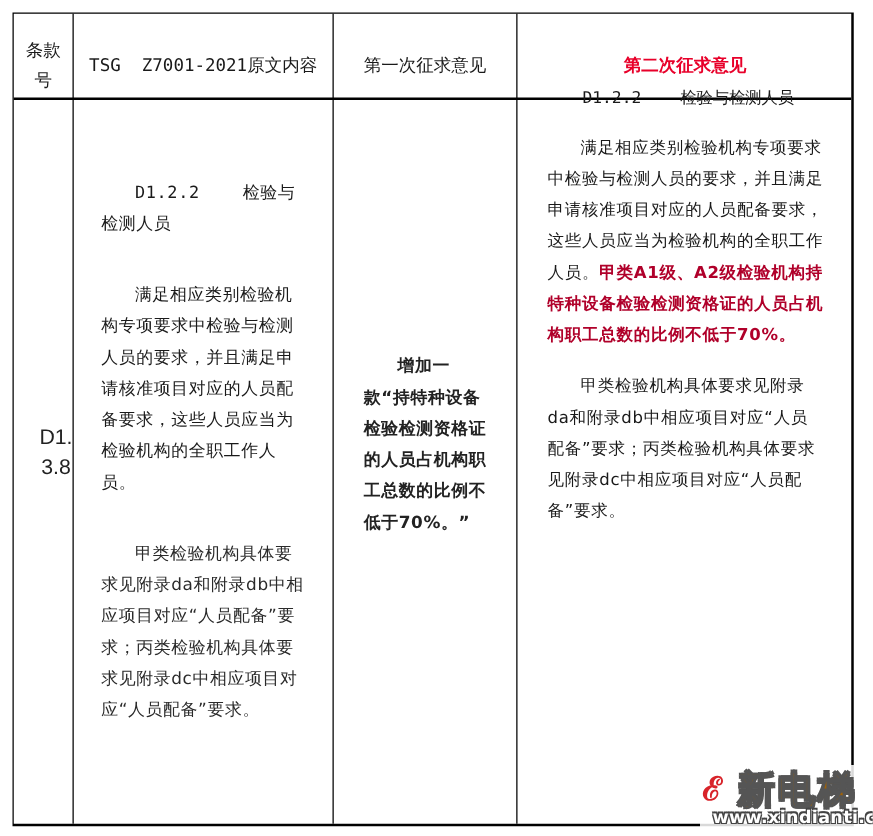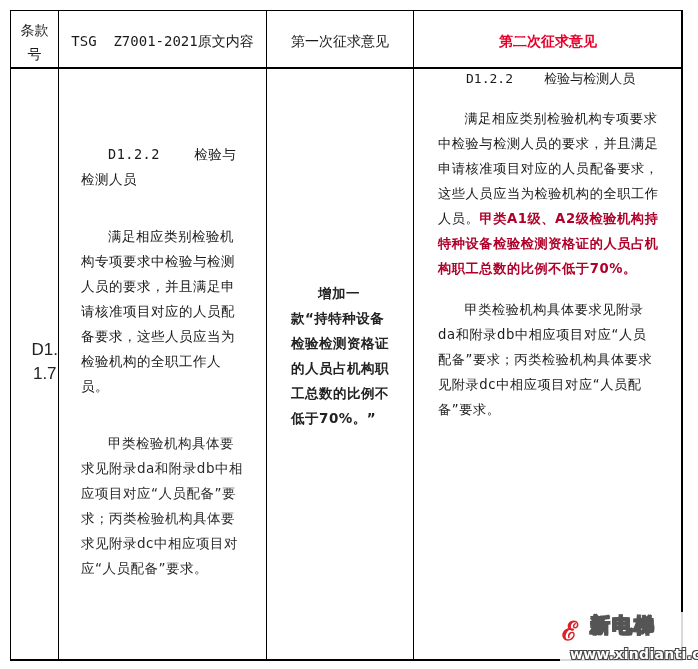--- a/index.html
+++ b/index.html
@@ -1,21 +1,21 @@
 <!DOCTYPE html>
 <html><head>
 <meta charset="utf-8">
 <style>
   html, body { margin:0; padding:0; background:#ffffff; }
   body { width:698px; height:669px; position:relative; overflow:hidden;
          font-family:"DejaVu Sans", sans-serif; color:#1a1a1a; }
   .tbl { position:absolute; left:10px; top:10px; width:673px; height:651px;
          border-left:1px solid #000; border-top:1px solid #000;
          border-right:2px solid #000; border-bottom:2px solid #000; box-sizing:border-box; }
-  .hrow { position:absolute; left:0; top:5px; width:100%; height:53px; border-bottom:2px solid #000; box-sizing:border-box; }
+  .hrow { position:absolute; left:0; top:16px; width:100%; height:53px; border-bottom:2px solid #000; box-sizing:border-box; }
   .vline { position:absolute; top:0; bottom:0; width:1px; background:#000; }
   .cell { position:absolute; box-sizing:border-box; }
   .hcell { display:flex; align-items:center; justify-content:center; text-align:center; font-size:14px; height:51px; top:0; }
   .c1 { left:0; width:47px; }
   .c2 { left:48px; width:207px; }
   .c3 { left:256px; width:146px; }
   .c4 { left:403px; width:268px; }
   .hdr1 { font-size:14px; line-height:24px; }
   .hdr2 { font-family:"DejaVu Sans Mono", monospace; font-size:14px; letter-spacing:0; }
   .hdr4 { color:#e8002a; font-weight:bold; font-size:14px; }
@@ -27,21 +27,21 @@
   .mono { font-family:"DejaVu Sans Mono", monospace; }
   .col3text { padding:0 8px 12px 8px; display:flex; flex-direction:column; justify-content:center; }
   .col3text .p { font-weight:bold; font-size:13.5px; line-height:25px; color:#222; }
   .col4text { padding:4px 6px 0 8px; }
   .col4text .p { font-size:13.2px; line-height:25px; letter-spacing:0.6px; }
   .red { color:#e8002a; font-weight:bold; }
   .redbold-inline { color:#b0002a; font-weight:bold; }
   .title-line { font-family:"DejaVu Sans Mono", monospace; font-size:13px; line-height:22px; text-align:left; padding-left:44px; }
   .watermark { position:absolute; left:560px; top:612px; width:126px; height:50px; background:rgba(255,255,255,0.85); }
   .wm-logo { position:absolute; left:2px; top:0; font-size:26px; color:#d8232a; font-weight:bold; font-family:"DejaVu Serif", serif; }
-  .wm-text { position:absolute; left:30px; top:0; font-size:20px; font-weight:bold; color:#a21caf;
+  .wm-text { position:absolute; left:30px; top:0; font-size:30px; font-weight:bold; color:#a16207;
              -webkit-text-stroke:1px #555; text-shadow:1px 1px 0 #555, -1px -1px 0 #555, 1px -1px 0 #555, -1px 1px 0 #555; letter-spacing:2px; }
   .wm-url { position:absolute; left:10px; top:34px; font-size:14px; font-weight:bold; color:#fff;
             text-shadow:1px 1px 0 #444, -1px -1px 0 #444, 1px -1px 0 #444, -1px 1px 0 #444; letter-spacing:0.3px; font-family:"DejaVu Sans", sans-serif; }
 </style>
 </head>
 <body>
 
 <div class="tbl">
   <div class="hrow">
     <div class="cell hcell c1">
@@ -55,21 +55,21 @@
     <div class="cell hcell c4 hdr4">第二次征求意见</div>
   </div>
 
   <div class="vline" style="left:47px;"></div>
   <div class="vline" style="left:255px;"></div>
   <div class="vline" style="left:402px;"></div>
 
   <div class="cell body-cell c1 clause">
     <div>
       <div>D1.</div>
-      <div>1.7</div>
+      <div>3.8</div>
     </div>
   </div>
 
   <div class="cell body-cell c2 col2text">
     <p class="p" style="white-space:pre-wrap;"><span class="mono">D1.2.2    检验与检测人员</span></p>
     <p class="p">满足相应类别检验机构专项要求中检验与检测人员的要求，并且满足申请核准项目对应的人员配备要求，这些人员应当为检验机构的全职工作人员。</p>
     <p class="p" style="color:#2a2a2a;">甲类检验机构具体要求见附录da和附录db中相应项目对应“人员配备”要求；丙类检验机构具体要求见附录dc中相应项目对应“人员配备”要求。</p>
   </div>
 
   <div class="cell body-cell c3 col3text">

